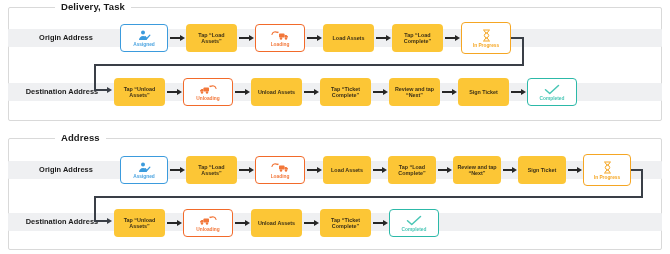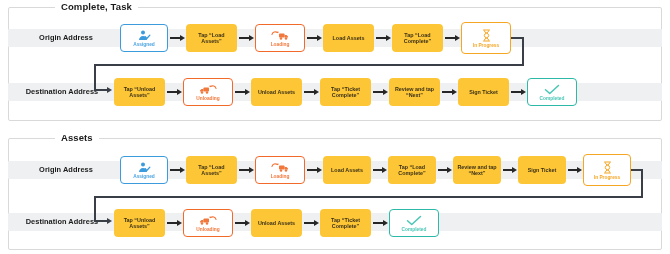--- a/index.html
+++ b/index.html
@@ -140,21 +140,21 @@
     border-top: 3.2px solid transparent;
     border-bottom: 3.2px solid transparent;
   }
 </style>
 </head>
 <body>
 
 <div class="canvas">
 
   <div class="section" style="left:8px; top:7px; width:654px; height:114px;">
-    <div class="section-title">Complete, Task</div>
+    <div class="section-title">Delivery, Task</div>
   </div>
 
   <div class="lane" style="top:29px;"></div>
   <div class="lane" style="top:83px;"></div>
 
   <div class="lane-label" style="left:18px; top:29px; width:96px;">Origin Address</div>
   <div class="lane-label" style="left:10px; top:83px; width:104px;">Destination Address</div>
 
   <div class="node status assigned" style="left:120px; top:24px; width:48px; height:28px;">
     <span class="ic">
@@ -269,21 +269,21 @@
   <div class="node status completed" style="left:527px; top:78px; width:50px; height:28px;">
     <span class="ic">
       <svg width="16" height="11" viewBox="0 0 32 22">
         <path d="M3 11.5l8.5 7.5L29 3" stroke="#49c6b5" stroke-width="3" fill="none" stroke-linecap="round" stroke-linejoin="round"></path>
       </svg>
     </span>
     <span class="st-label">Completed</span>
   </div>
 
   <div class="section" style="left:8px; top:138px; width:654px; height:112px;">
-    <div class="section-title">Assets</div>
+    <div class="section-title">Address</div>
   </div>
 
   <div class="lane" style="top:161px;"></div>
   <div class="lane" style="top:213px;"></div>
 
   <div class="lane-label" style="left:18px; top:161px; width:96px;">Origin Address</div>
   <div class="lane-label" style="left:10px; top:213px; width:104px;">Destination Address</div>
 
   <div class="node status assigned" style="left:120px; top:156px; width:48px; height:28px;">
     <span class="ic">

